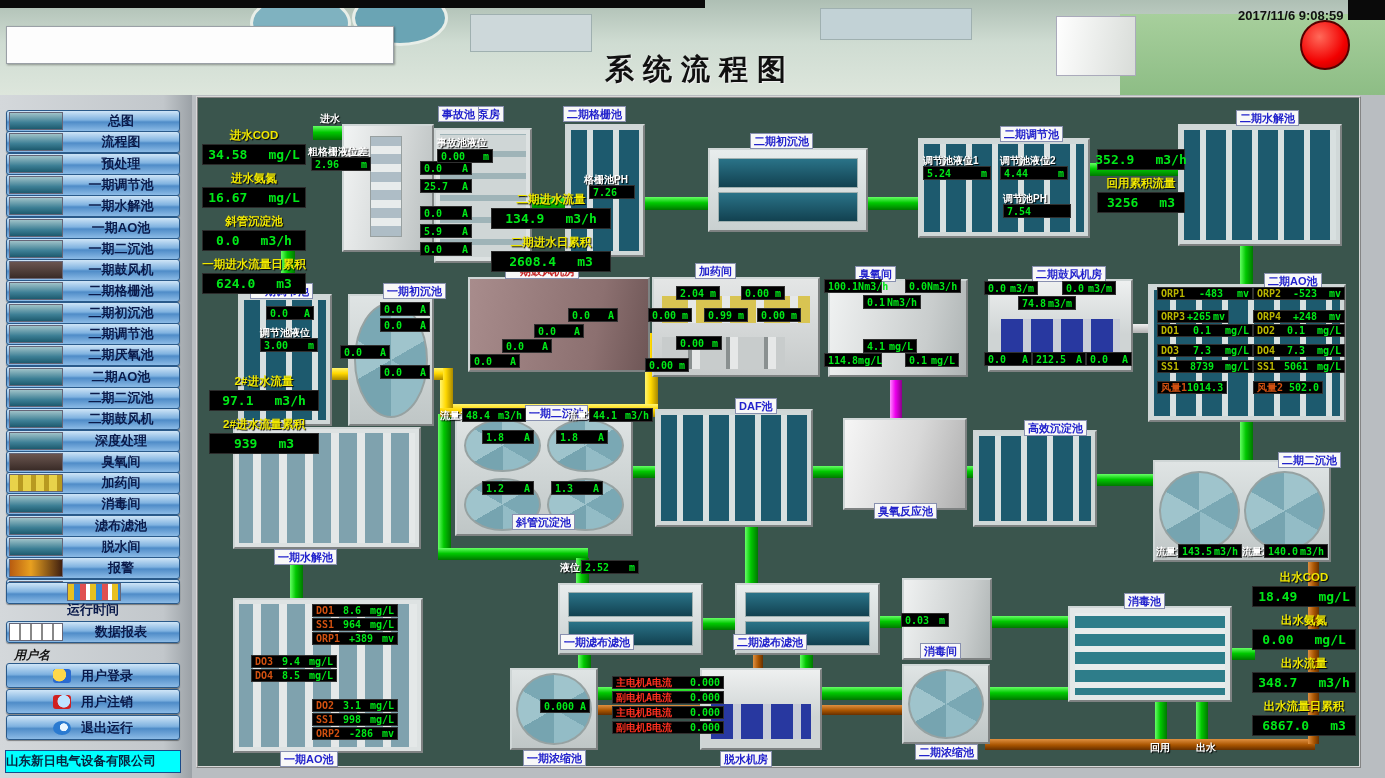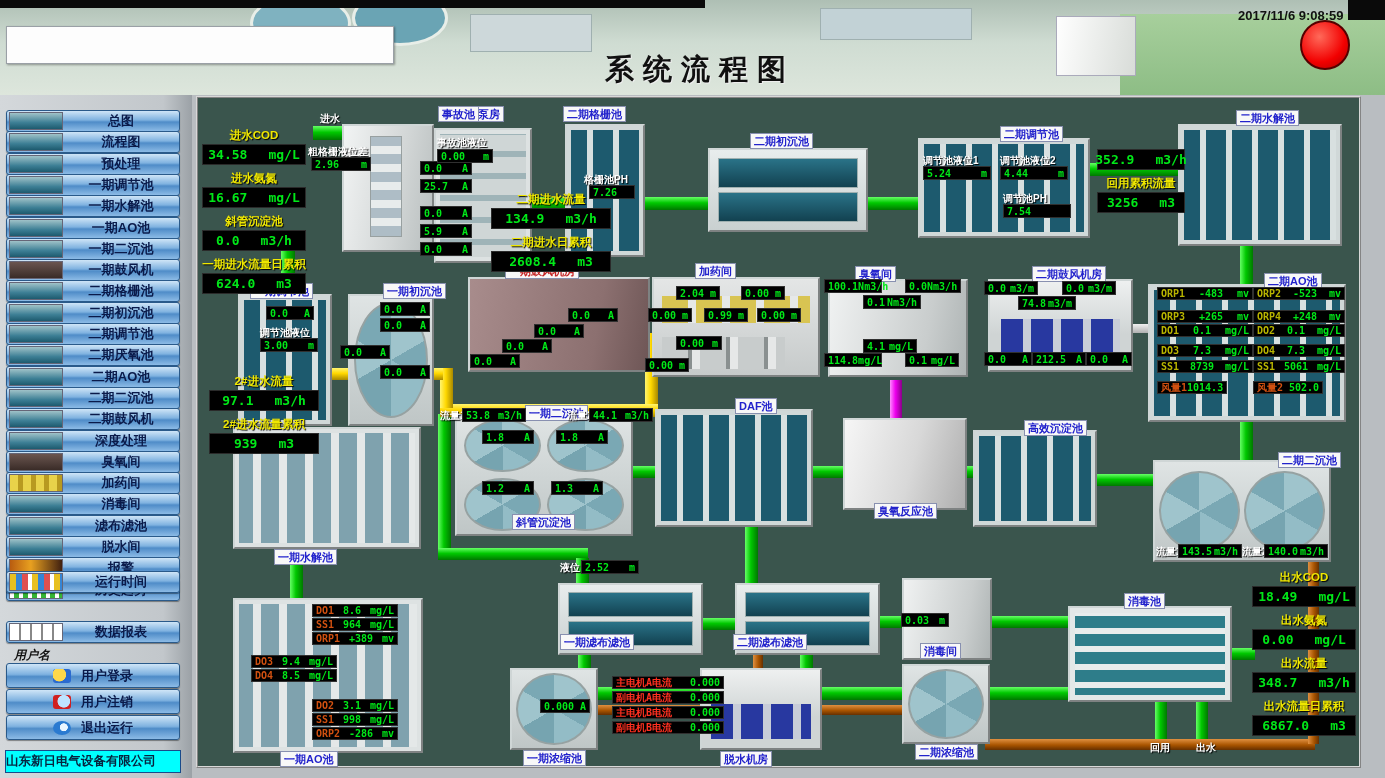--- a/index.html
+++ b/index.html
@@ -207,21 +207,21 @@
         <div class="nav-label">脱水间</div>
       </div>
       <div class="nav-item" style="top: 462.3px; pointer-events: auto;">
         <div class="thumb"></div>
         <div class="nav-label">报警</div>
       </div>
       <div class="nav-item" style="top: 483.6px; pointer-events: auto;">
         <div class="thumb"></div>
         <div class="nav-label">历史趋势</div>
       </div>
-      <div class="nav-item" style="top: 476px; pointer-events: auto;">
+      <div class="nav-item" style="top: 487px; pointer-events: auto; flex-direction: column;">
         <div class="thumb"></div>
         <div class="nav-label">运行时间</div>
       </div>
       <div class="nav-item" style="top: 526.2px; pointer-events: auto;">
         <div class="thumb"></div>
         <div class="nav-label">数据报表</div>
       </div>
       <div id="username" style="top: 552px;">用户名</div>
       <div class="user-btn" style="top: 594px;">
         <div class="uicon logout"></div>
@@ -538,21 +538,21 @@
       </div>
       <div class="meter" style="left: 482px; top: 481px; width: 52px; height: 14px;">
         <span>1.2</span>
         <span>A</span>
       </div>
       <div class="meter" style="left: 551px; top: 481px; width: 52px; height: 14px;">
         <span>1.3</span>
         <span>A</span>
       </div>
       <div class="meter" style="left: 462px; top: 408px; width: 64px; height: 14px;">
-        <span>53.8</span>
+        <span>48.4</span>
         <span>m3/h</span>
       </div>
       <div class="meter" style="left: 589px; top: 408px; width: 64px; height: 14px;">
         <span>44.1</span>
         <span>m3/h</span>
       </div>
       <div class="meter" style="left: 1178px; top: 544px; width: 64px; height: 14px;">
         <span>143.5</span>
         <span>m3/h</span>
       </div>
@@ -575,21 +575,21 @@
       <div class="lmeter" style="left: 1157px; top: 287px; width: 96px; height: 13px;">
         <span class="lab ">ORP1</span>
         <span>-483</span>
         <span>mv</span>
       </div>
       <div class="lmeter" style="left: 1253px; top: 287px; width: 92px; height: 13px;">
         <span class="lab ">ORP2</span>
         <span>-523</span>
         <span>mv</span>
       </div>
-      <div class="lmeter" style="left: 1157px; top: 310px; width: 96px; height: 13px;">
+      <div class="lmeter" style="left: 1157px; top: 310px; width: 72px; height: 13px;">
         <span class="lab ">ORP3</span>
         <span>+265</span>
         <span>mv</span>
       </div>
       <div class="lmeter" style="left: 1253px; top: 310px; width: 92px; height: 13px;">
         <span class="lab ">ORP4</span>
         <span>+248</span>
         <span>mv</span>
       </div>
       <div class="lmeter" style="left: 1157px; top: 324px; width: 96px; height: 13px;">

